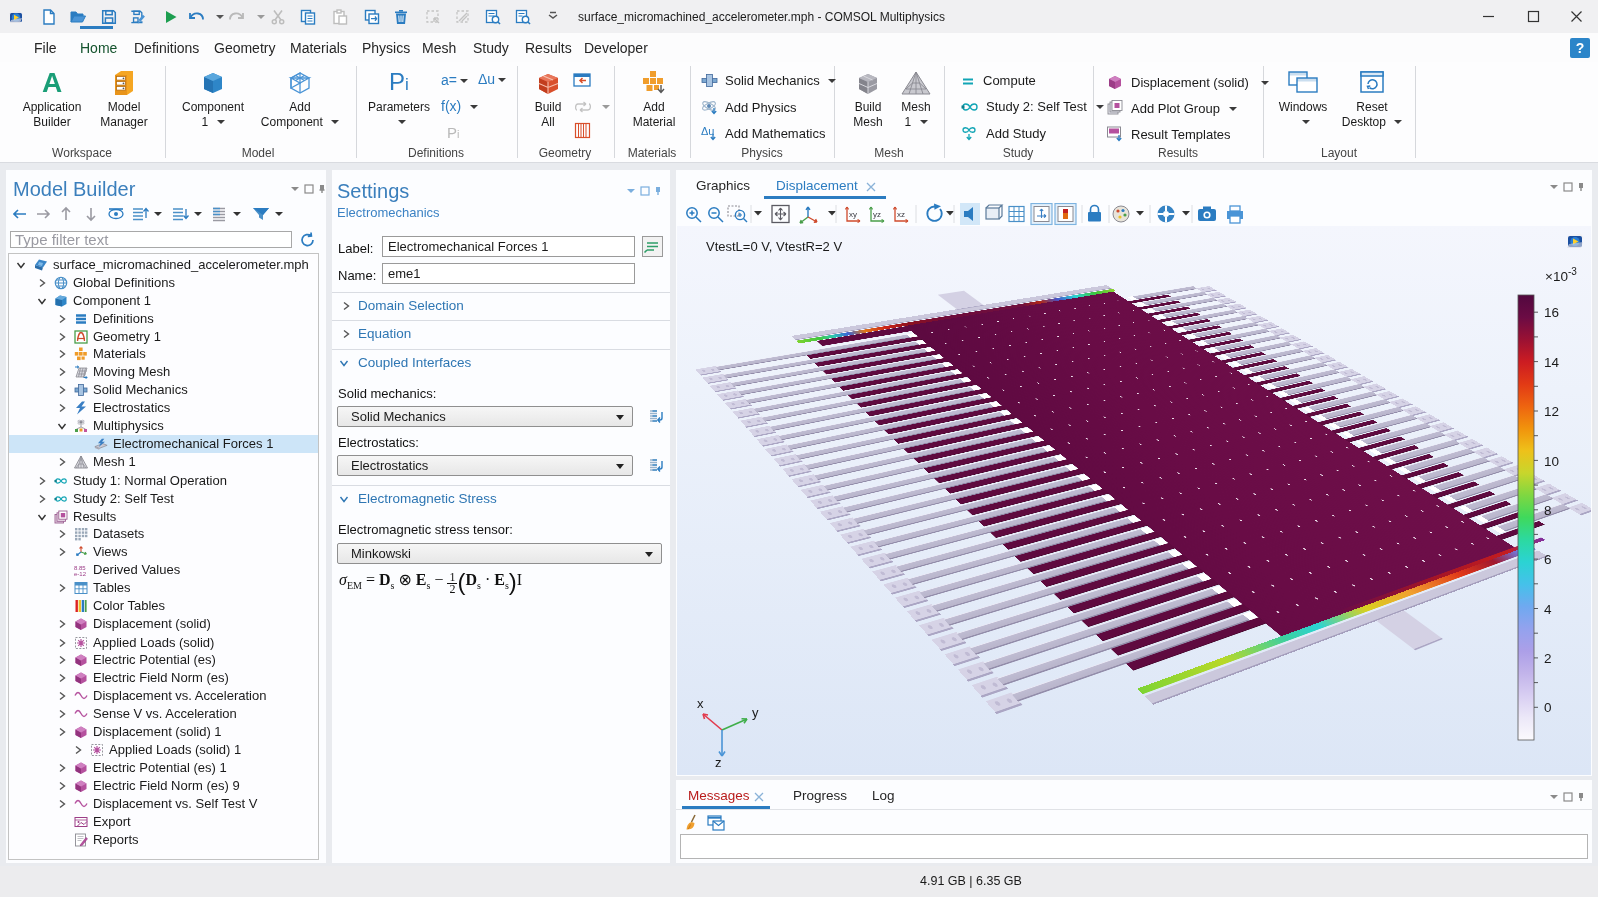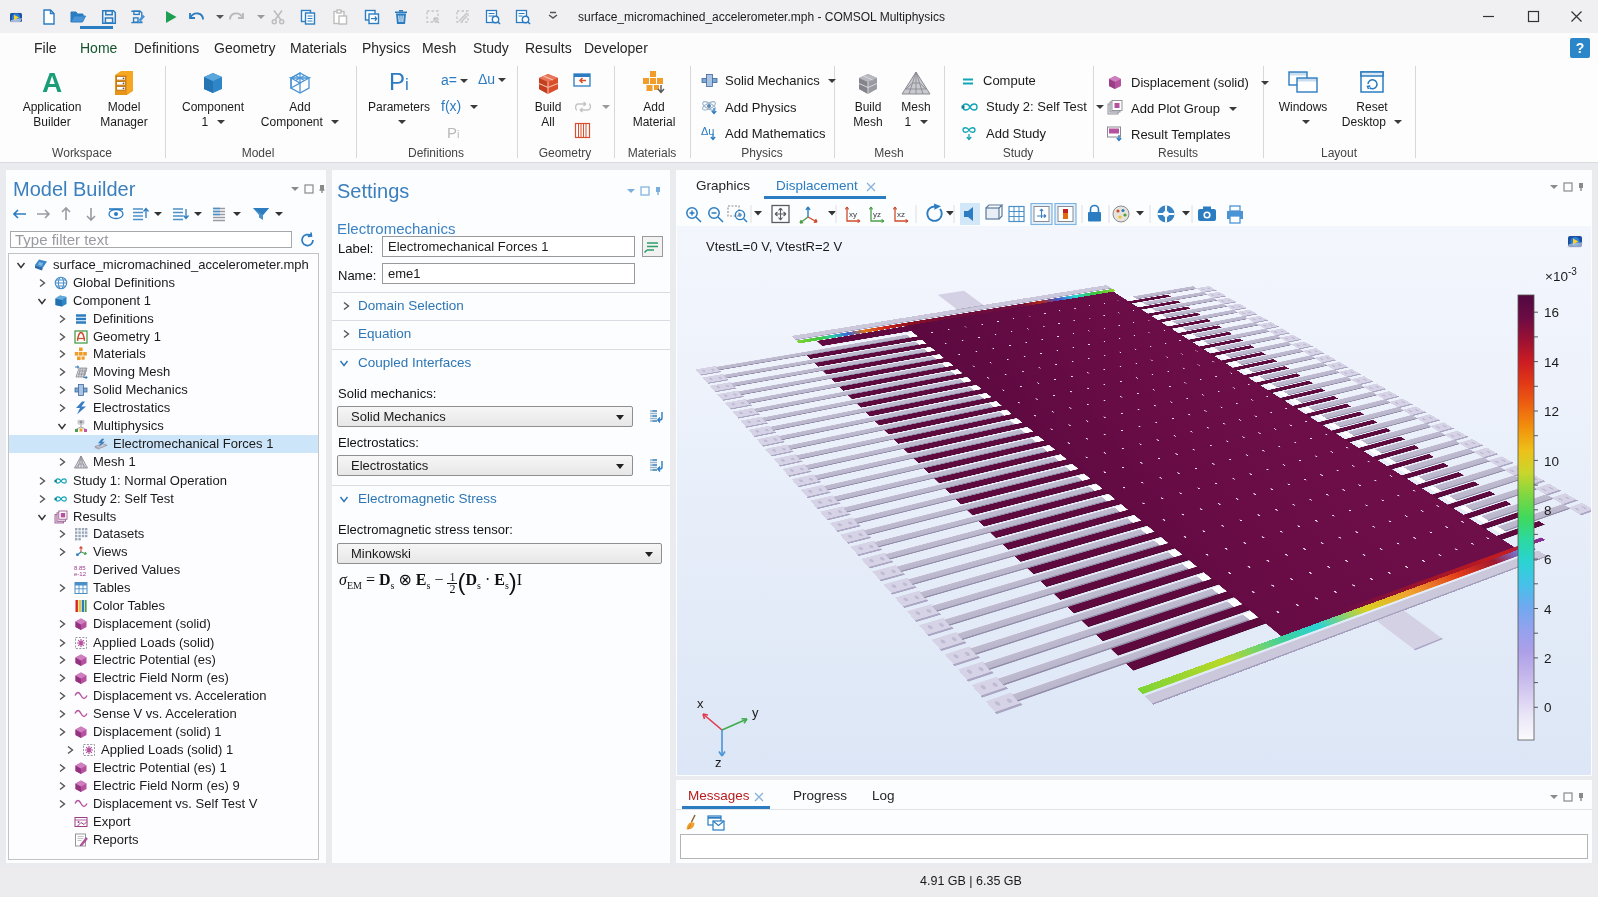--- a/index.html
+++ b/index.html
@@ -813,21 +813,21 @@
       </div>
 <div class="trow" style="top:469px; left:0; width:309px;">
         <svg class="texp" style="left:48px;">
           <use href="#chev-r"></use>
         </svg>
         <svg class="tic" style="left:65px;">
           <use href="#i-pcube"></use>
         </svg>
         <span class="tlabel" style="left:84px;">Displacement (solid) 1</span>
       </div>
-<div class="trow" style="top:487px; left:8px; width:309px;text-decoration:underline;">
+<div class="trow" style="top:487px; left:16px; width:309px;text-decoration:underline;">
         <svg class="texp" style="left:48px;">
           <use href="#chev-r"></use>
         </svg>
         <svg class="tic" style="left:65px;">
           <use href="#i-aload"></use>
         </svg>
         <span class="tlabel" style="left:84px;">Applied Loads (solid) 1</span>
       </div>
 <div class="trow" style="top:505px; left:0; width:309px;">
         <svg class="texp" style="left:48px;">
@@ -865,21 +865,21 @@
 <div class="trow" style="top:577px; left:0; width:309px;">
         <svg class="tic" style="left:65px;">
           <use href="#i-reports"></use>
         </svg>
         <span class="tlabel" style="left:84px;">Reports</span>
       </div>
   </div>
 </div>
 <div class="panel" id="settings">
   <div class="ptitle" style="position:absolute; left:5px; top:10px;">Settings</div>
-  <div style="position:absolute; left:5px; top:50px; font-size:15px; color:#3b82c4;">Electromechanics</div>
+  <div style="position:absolute; left:5px; top:35px; font-size:13px; color:#3b82c4;">Electromechanics</div>
   <svg class="abs" style="left:295px; top:16px;" width="36" height="10" viewBox="0 0 36 10">
       <path d="M0 3 L4 7 L8 3" fill="#7aaede"></path>
       <rect x="14" y="1" width="8" height="8" fill="none" stroke="#7aaede" stroke-width="1.2"></rect>
       <rect x="29" y="1" width="4" height="5" fill="#7aaede"></rect>
       <path d="M31 6 v3" stroke="#7aaede" stroke-width="1.4"></path>
     </svg>
 
   <div class="slabel" style="left:6px; top:71px;">Label:</div>
   <div class="sinput" style="left:50px; top:66px; width:253px; height:21px;">Electromechanical Forces 1</div>
   <div class="abs" style="left:310px; top:66px; width:21px; height:21px; border:1px solid #9a9a9a; background:#f2f2f2;">

